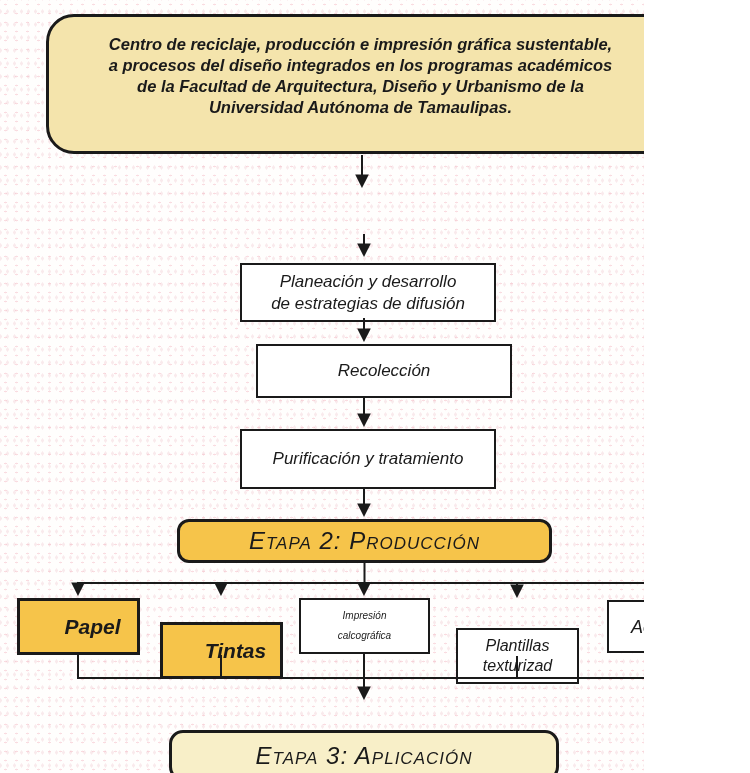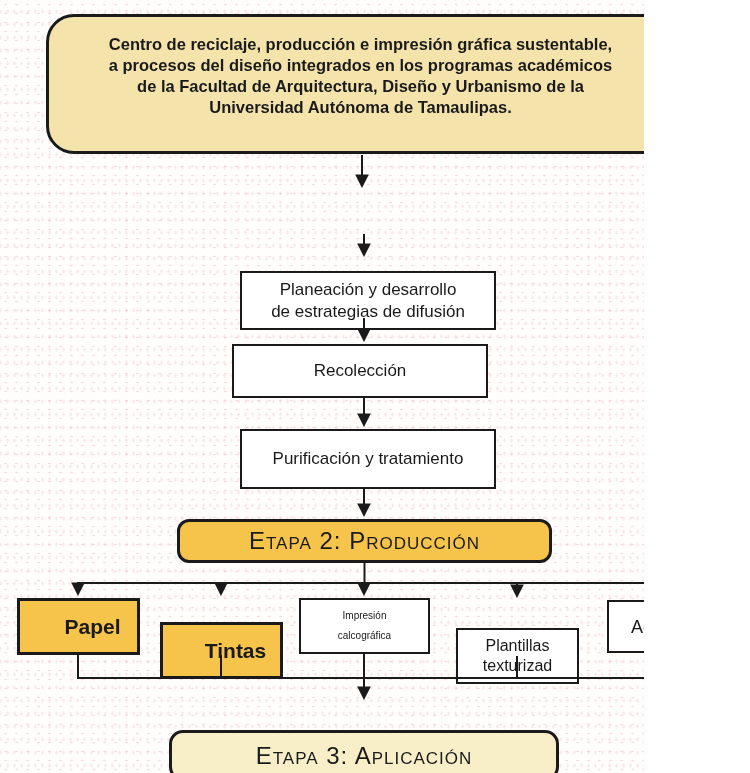--- a/index.html
+++ b/index.html
@@ -13,20 +13,21 @@
   html,body{background:#fff;}
   body{font-family:"Liberation Sans",sans-serif;color:var(--line);}
   .canvas{
     position:relative;width:644px;height:773px;overflow:hidden;
     background-color:#FFFEFD;
     background-image:
       radial-gradient(rgba(243,178,190,0.45) 1px, transparent 1.3px),
       radial-gradient(rgba(238,198,205,0.35) 1px, transparent 1.3px);
     background-size:11px 9px,7px 13px;
     background-position:0 0,4px 5px;
+    font-style:italic;
   }
   .box{position:absolute;display:flex;flex-direction:column;justify-content:center;align-items:center;text-align:center;}
   .connectors{position:absolute;left:0;top:0;width:750px;height:773px;z-index:3;pointer-events:none;}
   .connectors path{stroke:var(--line);stroke-width:2;fill:none;}
   .connectors .arrowhead{fill:var(--line);stroke:none;}
 
   .title-box{
     left:46px;top:14px;width:629px;height:140px;
     background:var(--title-fill);border:3px solid var(--line);border-radius:28px;
     justify-content:flex-start;padding-top:17px;
@@ -36,22 +37,22 @@
     background:var(--stage-fill);border:3px solid var(--line);border-radius:12px;
     font-variant:small-caps;font-size:24px;letter-spacing:1px;z-index:2;
   }
   .stage-1{left:179px;top:190px;width:369px;height:43px;}
   .stage-2{left:177px;top:519px;width:375px;height:44px;background:var(--accent-fill);}
   .stage-3{left:169px;top:730px;width:390px;height:51px;border-radius:14px;}
   .step-box{
     background:var(--step-fill);border:2px solid var(--line);
     font-size:17px;line-height:22px;z-index:2;
   }
-  .step-planeacion{left:240px;top:271px;width:256px;height:59px;}
-  .step-recoleccion{left:232px;top:344px;width:256px;height:54px;}
+  .step-planeacion{left:240px;top:263px;width:256px;height:59px;}
+  .step-recoleccion{left:256px;top:344px;width:256px;height:54px;}
   .step-purificacion{left:240px;top:429px;width:256px;height:60px;}
   .branch-box{
     background:var(--step-fill);border:2px solid var(--line);
     font-size:16px;line-height:20px;z-index:2;
   }
   .branch-highlight{
     background:var(--accent-fill);border-width:3px;
     font-weight:bold;font-size:21px;padding-left:28px;
   }
   .branch-papel{left:17px;top:598px;width:123px;height:57px;}

